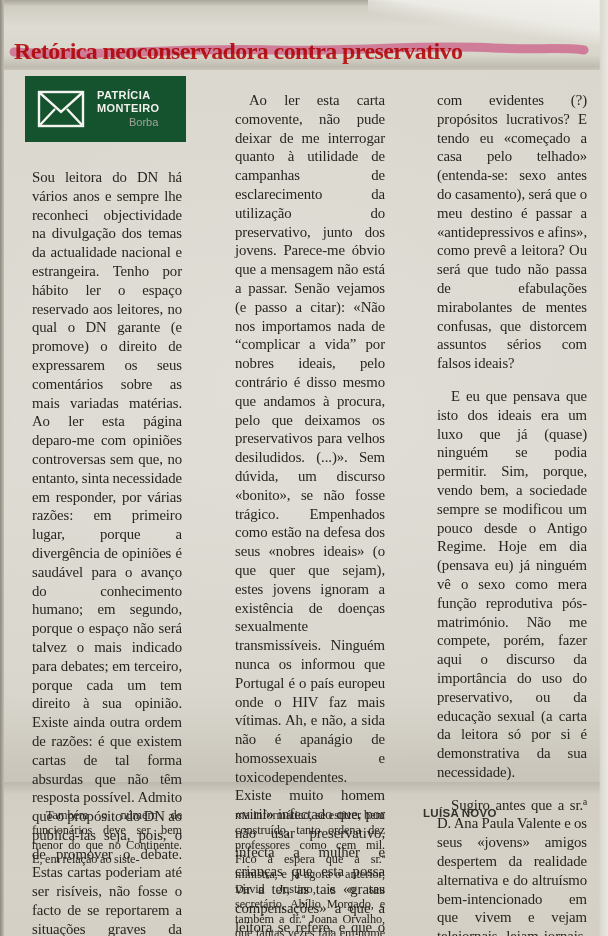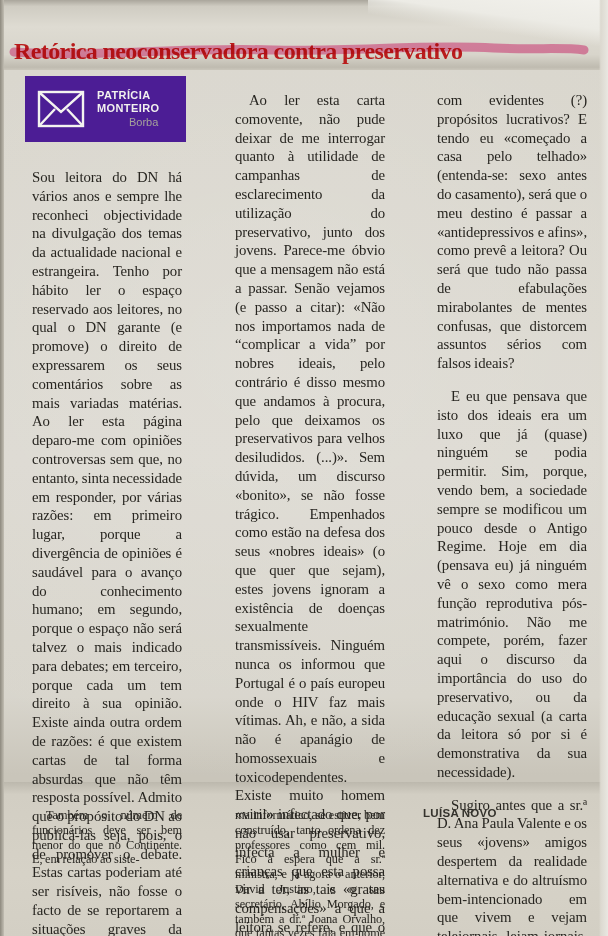--- a/index.html
+++ b/index.html
@@ -36,21 +36,21 @@
   
   #headline{
     position:absolute;left:14px;top:22px;width:586px;
     font-size:24px;font-weight:700;color:#b91c1c;
     letter-spacing:-0.6px;white-space:nowrap;
   }
   #marker-svg{position:absolute;left:4px;top:34px;mix-blend-mode:multiply;}
   
   #author-box{
     position:absolute;left:25px;top:76px;width:161px;height:66px;
-    background:#4c1d95;display:flex;align-items:center;box-sizing:border-box;padding:0 8px 0 12px;
+    background:#14532d;display:flex;align-items:center;box-sizing:border-box;padding:0 8px 0 12px;
   }
   #author-box .env{flex:0 0 auto;margin-right:12px;display:block;}
   .author-text{font-family:"Liberation Sans", sans-serif;line-height:13px;}
   .author-name{font-size:11px;font-weight:700;color:#f2f1ee;letter-spacing:.4px;display:block;}
   .author-loc{font-size:11px;color:#a5a29b;display:block;margin-top:1px;padding-left:32px;}
   
   .col{
     position:absolute;width:178px;color:#272520;
     text-align:justify;hyphens:auto;-webkit-hyphens:auto;
   }

